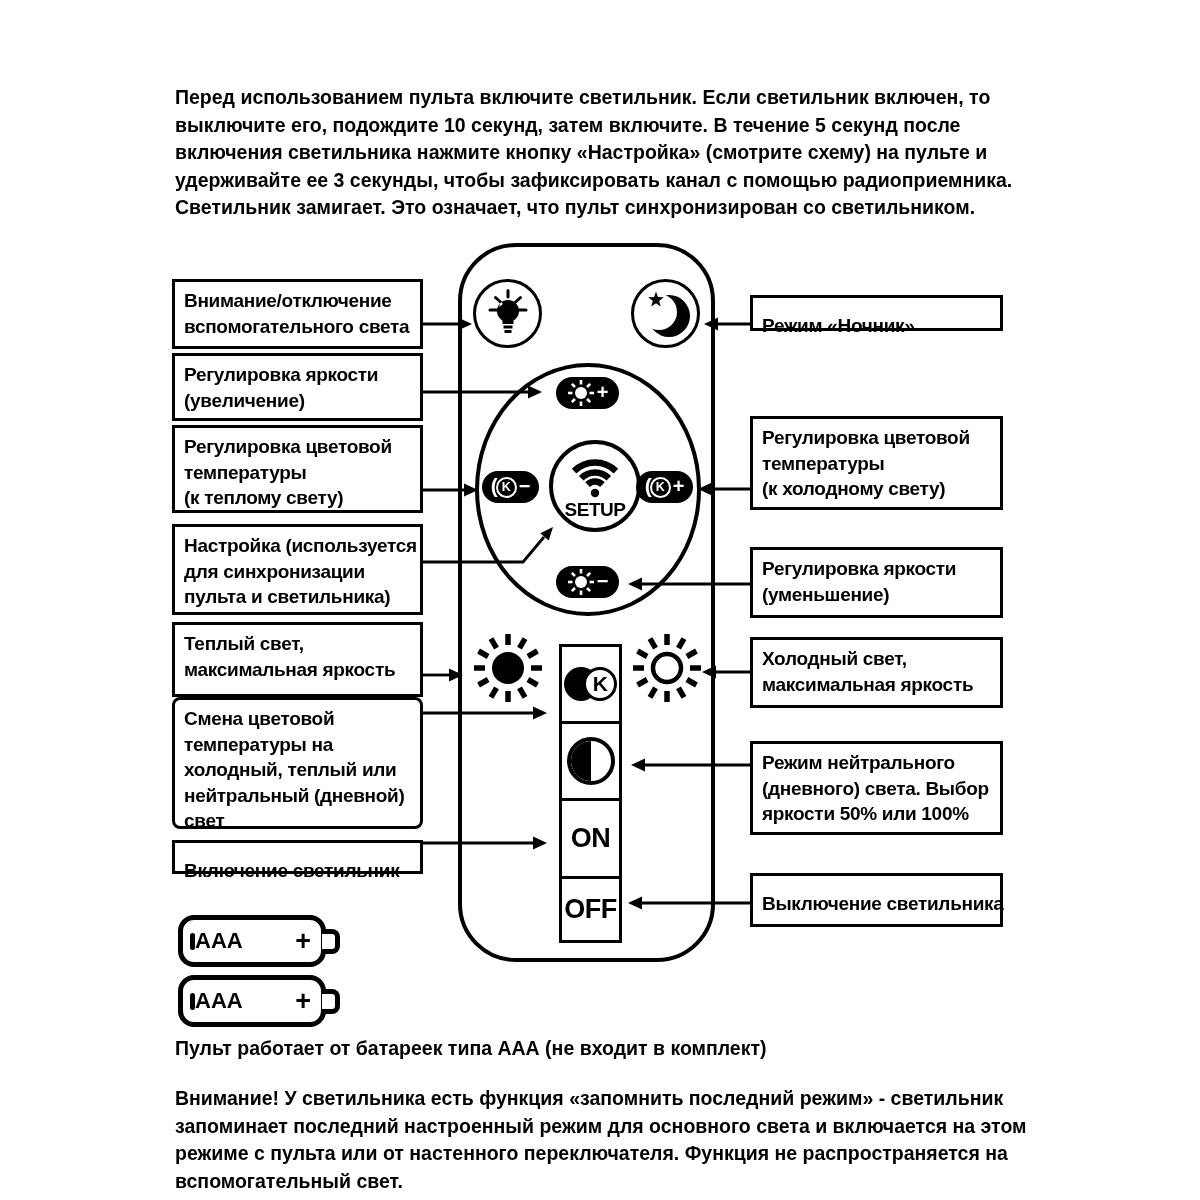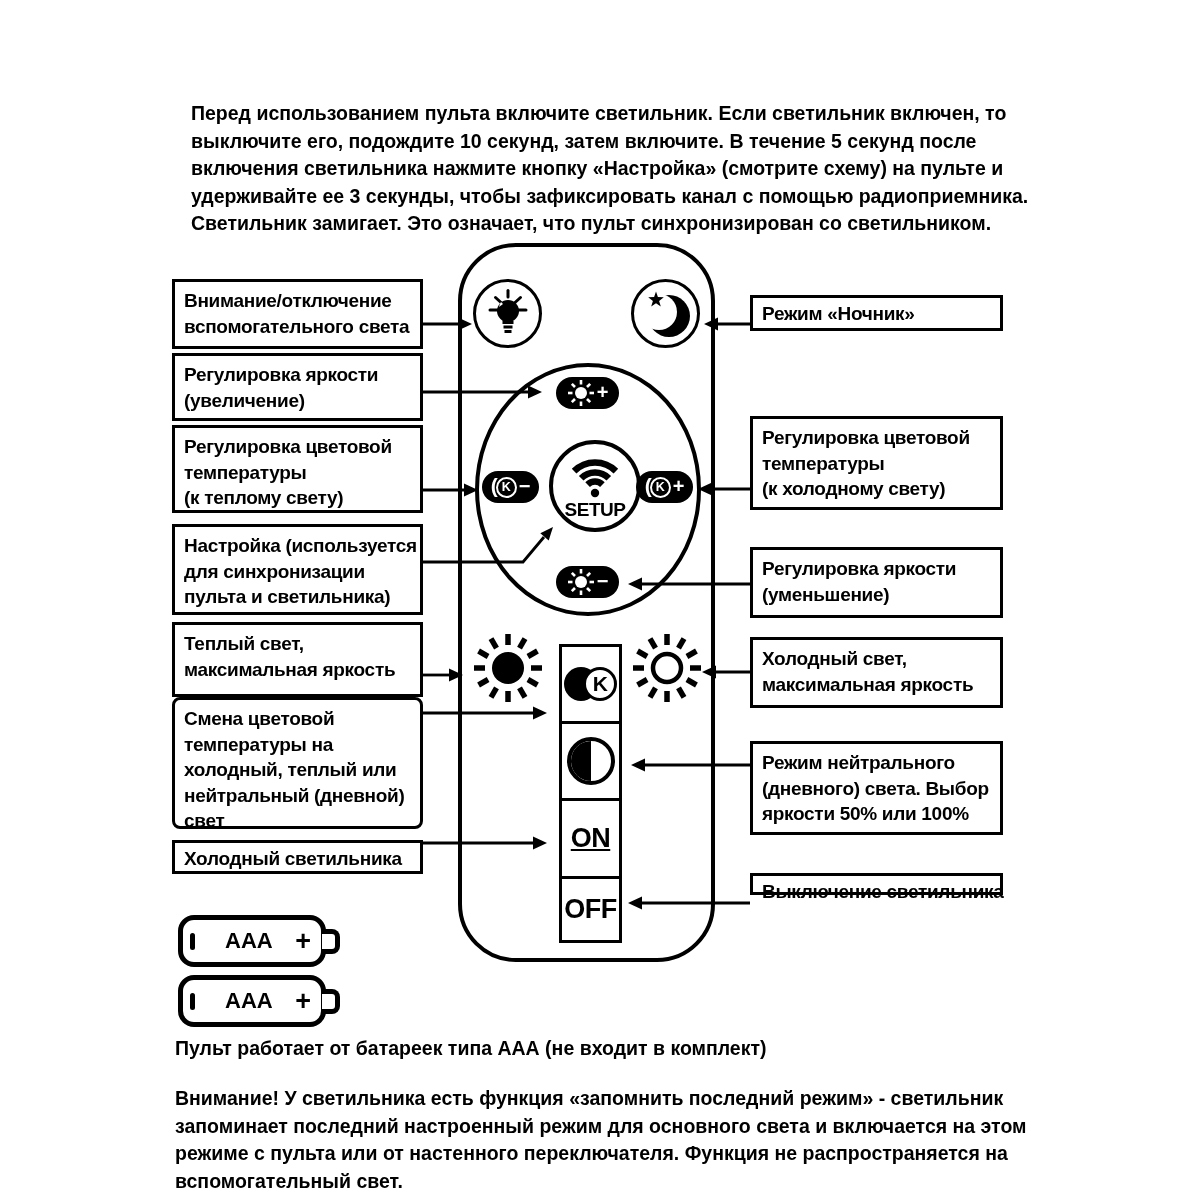--- a/index.html
+++ b/index.html
@@ -6,29 +6,29 @@
   .page {
     position:relative; width:1200px; height:1200px; background:#ffffff;
     font-family:"Liberation Sans", sans-serif; font-weight:bold; color:#000;
     overflow:hidden;
   }
   .title {
     position:absolute; left:175px; top:16px; width:870px; margin:0;
     font-size:27.5px; line-height:1.15; letter-spacing:-0.2px;
   }
   .intro {
-    position:absolute; left:175px; top:84px; width:856px; margin:16px;
+    position:absolute; left:175px; top:84px; width:856px; margin:0;
     font-size:19.5px; line-height:27.5px;
   }
   .callout {
     position:absolute; box-sizing:border-box; border:3px solid #000; background:#fff;
     padding:6px 9px 0 9px; font-size:19px; line-height:25.5px;
     white-space:pre; letter-spacing:-0.3px;
   }
-  .callout.small { padding-top:3px; }
+  .callout.small { padding-top:15px; }
   .callout.left { left:172px; width:251px; }
   .callout.right { left:750px; width:253px; }
 
   .remote-body {
     position:absolute; left:458px; top:243px; width:257px; height:719px;
     box-sizing:border-box; border:4px solid #000; border-radius:58px; background:#fff;
   }
   .btn-circle {
     position:absolute; box-sizing:border-box; border:3px solid #000; border-radius:50%;
     background:#fff; display:flex; align-items:center; justify-content:center;
@@ -72,21 +72,21 @@
     border-radius:50%; background:#fff; overflow:hidden;
   }
   .half-icon::before { content:""; display:block; width:50%; height:100%; background:#000; }
 
   .battery {
     position:absolute; left:178px; width:148px; height:52px; box-sizing:border-box;
     border:5px solid #000; border-radius:16px; background:#fff;
     display:flex; align-items:center;
   }
   .bat-tick { width:5px; height:17px; background:#000; border-radius:2.5px; margin-left:7px; flex:0 0 auto; }
-  .bat-label { font-size:22px; margin-left:30px; }
+  .bat-label { font-size:22px; margin-left:0; }
   .bat-plus { margin-left:auto; margin-right:10px; font-size:27px; }
   .bat-nub {
     position:absolute; left:322px; width:18px; height:25px; box-sizing:border-box;
     border:5px solid #000; border-left:none; border-radius:0 8px 8px 0; background:#fff;
   }
   .note { position:absolute; left:175px; top:1037px; width:880px; margin:0; font-size:19.5px; }
   .warning { position:absolute; left:175px; top:1085px; width:900px; margin:0; font-size:19.5px; line-height:27.5px; }
   .arrows { position:absolute; left:0; top:0; pointer-events:none; }
   svg { display:block; }
 </style>
@@ -236,21 +236,21 @@
 
   <div class="cell" style="top:644px; height:80px;">
     <span class="kc-icon">
       <span class="kc-dark"></span>
       <span class="kc-ring">K</span>
     </span>
   </div>
   <div class="cell" style="top:721px; height:80px;">
     <span class="half-icon"></span>
   </div>
-  <div class="cell" style="top:798px; height:81px;text-decoration:underline;">
+  <div class="cell" style="top:798px; height:81px;">
     <span>ON</span>
   </div>
   <div class="cell" style="top:876px; height:67px;">
     <span>OFF</span>
   </div>
 
   <div class="callout left" style="top:279px; height:70px;">Внимание/отключение
 вспомогательного света</div>
   <div class="callout left" style="top:353px; height:68px;">Регулировка яркости
 (увеличение)</div>
@@ -260,34 +260,34 @@
   <div class="callout left" style="top:524px; height:91px;">Настройка (используется
 для синхронизации
 пульта и светильника)</div>
   <div class="callout left" style="top:622px; height:75px;">Теплый свет,
 максимальная яркость</div>
   <div class="callout left" style="top:697px; height:132px;border-radius:8px;">Смена цветовой
 температуры на
 холодный, теплый или
 нейтральный (дневной)
 свет</div>
-  <div class="callout left small" style="top:840px; height:34px;">Холодный светильника</div>
+  <div class="callout left small" style="top:840px; height:34px;">Включение светильник</div>
 
   <div class="callout right small" style="top:295px; height:36px;">Режим «Ночник»</div>
   <div class="callout right" style="top:416px; height:94px;">Регулировка цветовой
 температуры
 (к холодному свету)</div>
   <div class="callout right" style="top:547px; height:71px;">Регулировка яркости
 (уменьшение)</div>
   <div class="callout right" style="top:637px; height:71px;">Холодный свет,
 максимальная яркость</div>
   <div class="callout right" style="top:717px; height:94px;margin-top:24px;">Режим нейтрального
 (дневного) света. Выбор
 яркости 50% или 100%</div>
-  <div class="callout right small" style="top:873px; height:22px;">Выключение светильника</div>
+  <div class="callout right small" style="top:873px; height:54px;">Выключение светильника</div>
 
   <svg class="arrows" width="1200" height="1200" viewBox="0 0 1200 1200">
     <g stroke="#000" stroke-width="2.8" fill="#000">
       <g>
           <line x1="423" y1="324" x2="459" y2="324"></line>
           <polygon points="472,324 458,317.5 458,330.5" stroke="none"></polygon>
         </g>
       <g>
           <line x1="423" y1="392" x2="529" y2="392"></line>
           <polygon points="542,392 528,385.5 528,398.5" stroke="none"></polygon>

